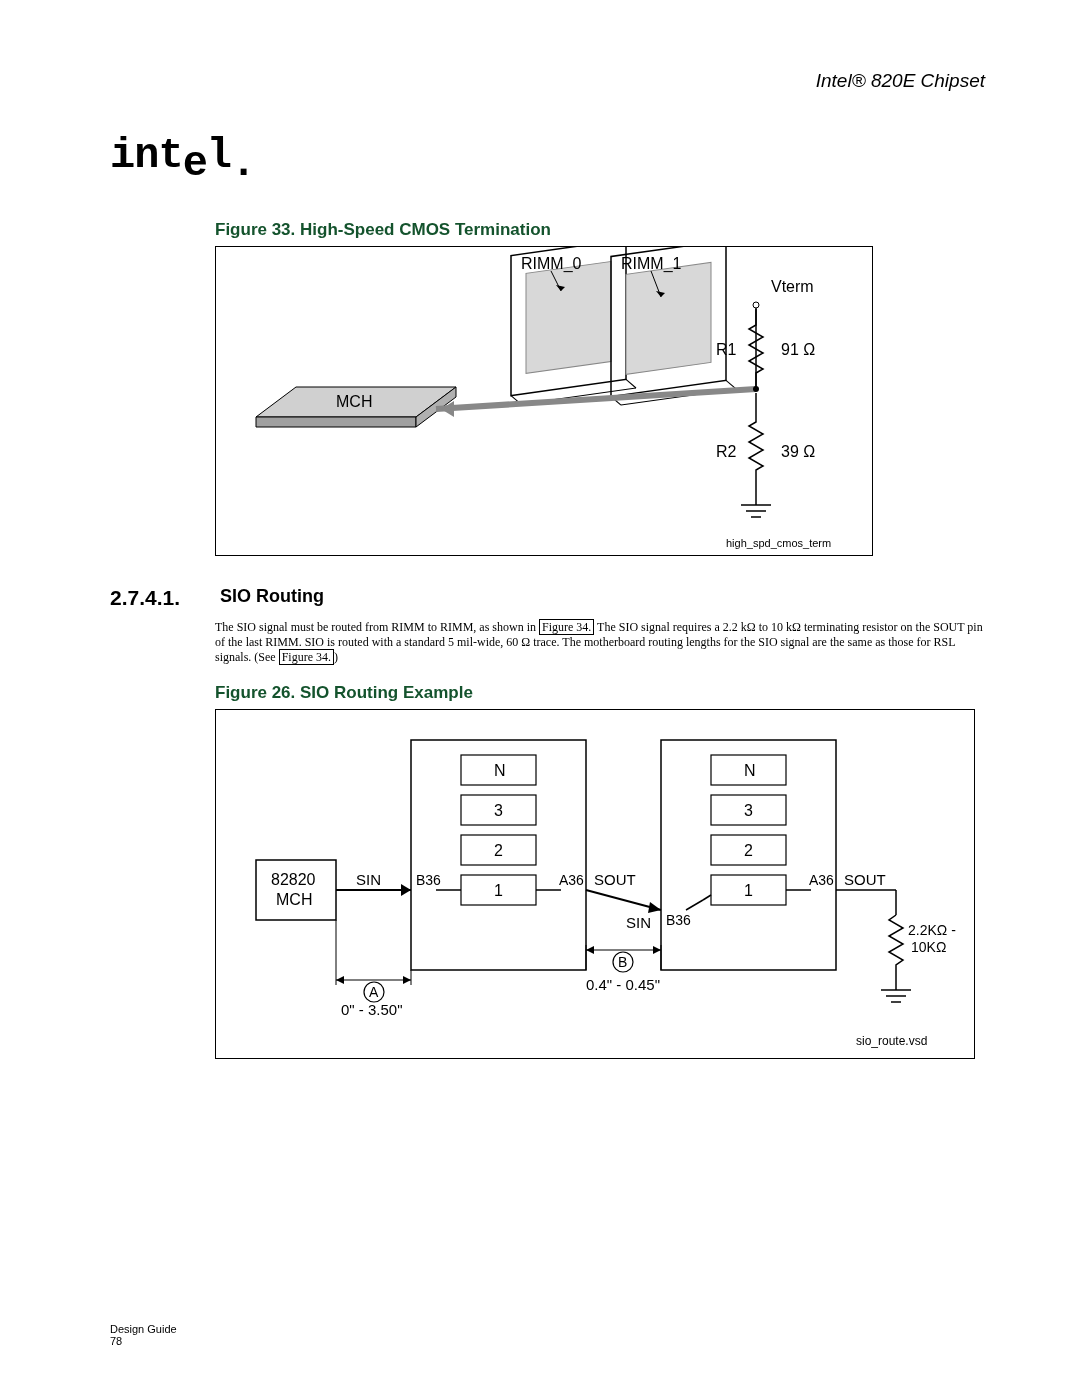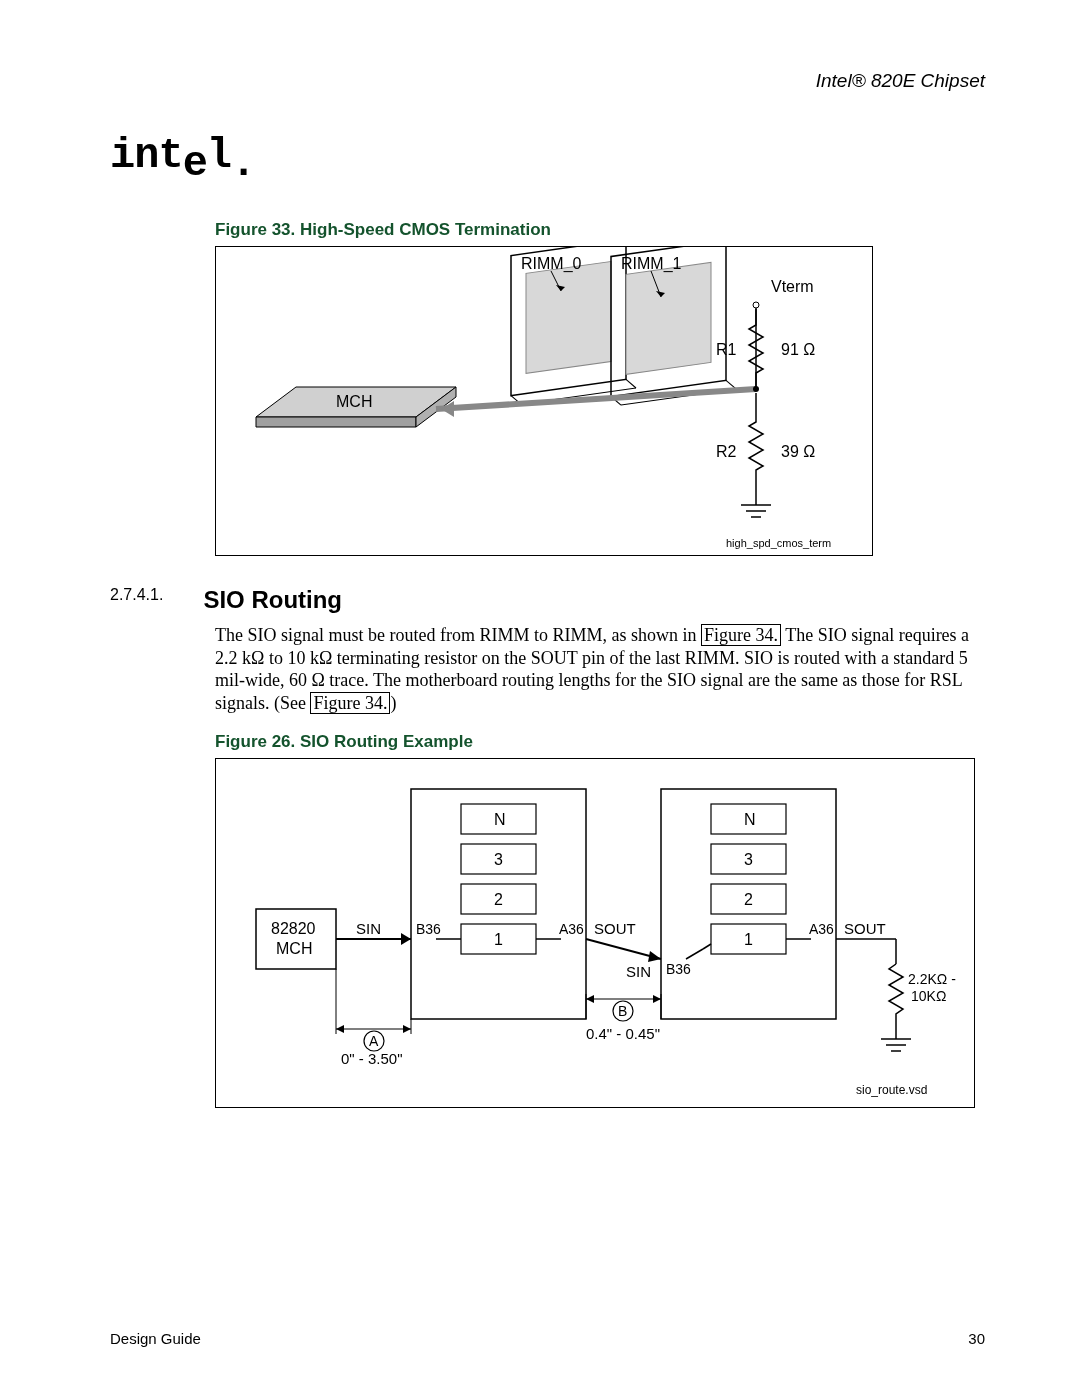--- a/index.html
+++ b/index.html
@@ -14,25 +14,25 @@
   }
   .header-row { display: flex; justify-content: space-between; align-items: flex-start; margin-bottom: 40px; }
   .doc-title { font-style: italic; font-size: 19px; font-family: Arial, sans-serif; text-align: right; }
   .logo { font-family: Liberation Mono, monospace; font-weight: bold; font-size: 42px; letter-spacing: -1px; }
   .logo sub { font-size: 42px; vertical-align: baseline; position: relative; top: 8px; }
   .fig-caption { color: #14532d; font-family: Arial, sans-serif; font-weight: bold; font-size: 17px; margin-bottom: 6px; }
   .fig-box { border: 1.5px solid #000; margin-left: 105px; position: relative; }
   .fig33 { height: 310px; width: 658px; }
   .fig34 { height: 350px; width: 760px; margin-left: 105px; }
   .section-row { display: flex; gap: 40px; margin: 30px 0 10px 0; }
-  .sec-num { font-family: Arial, sans-serif; font-weight: normal; font-size: 16px; }
-  .sec-title { font-family: Arial, sans-serif; font-weight: bold; font-size: 24px; }
-  .body-text { font-size: 18px; line-height: 1.25; margin-left: 105px; margin-bottom: 18px; }
+  .sec-num { font-family: Arial, sans-serif; font-weight: bold; font-size: 21px; }
+  .sec-title { font-family: Arial, sans-serif; font-weight: bold; font-size: 18px; }
+  .body-text { font-size: 12px; line-height: 1.25; margin-left: 105px; margin-bottom: 18px; }
   .body-text a { color: #000; text-decoration: none; border: 1px solid #000; padding: 0 2px; }
-  .footer { position: absolute; bottom: 50px; left: 110px; right: 95px; display: flex; justify-content: space-between; font-family: Arial, sans-serif; font-size: 15px; }
+  .footer { position: absolute; bottom: 50px; left: 110px; right: 95px; display: flex; justify-content: space-between; font-family: Arial, sans-serif; font-size: 11px; flex-direction: column; }
   svg text { font-family: Arial, sans-serif; }
 </style>
 </head>
 <body>
 
 <div class="header-row">
   <div></div>
   <div class="doc-title">Intel® 820E Chipset</div>
 </div>
 
@@ -181,14 +181,14 @@
     <line x1="370" y1="260" x2="370" y2="235" stroke="#000" stroke-width="1"></line>
     <line x1="445" y1="260" x2="445" y2="235" stroke="#000" stroke-width="1"></line>
     <text x="370" y="280" font-size="15">0.4" - 0.45"</text>
 
     <text x="640" y="335" font-size="12">sio_route.vsd</text>
   </svg>
 </div>
 
 <div class="footer">
   <span>Design Guide</span>
-  <span>30</span>
+  <span>78</span>
 </div>
 
 </body></html>

